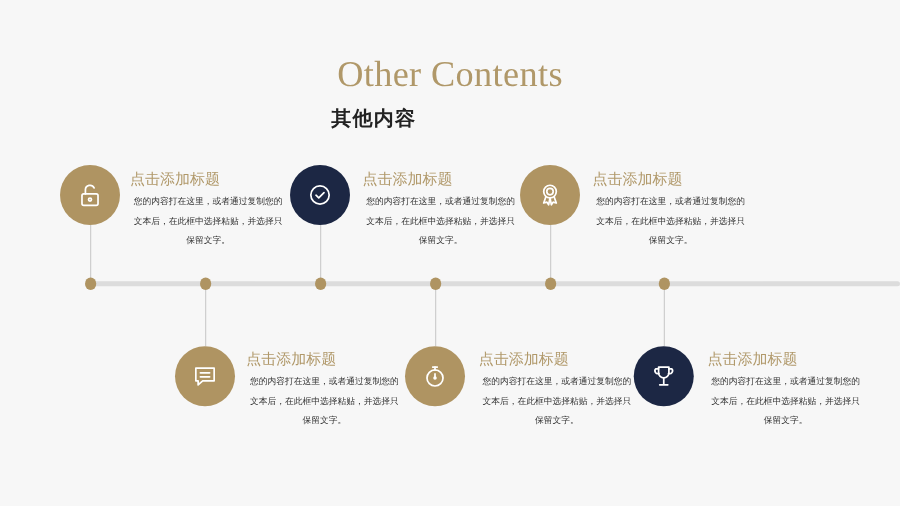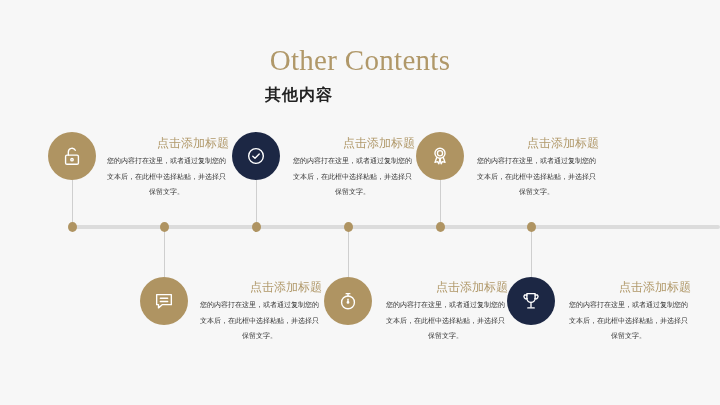--- a/index.html
+++ b/index.html
@@ -5,21 +5,21 @@
   html,body{margin:0;padding:0;}
   body{width:720px;height:405px;background:#f7f7f7;position:relative;overflow:hidden;font-family:"DejaVu Sans",sans-serif;}
   .title-en{position:absolute;left:0;width:720px;top:44px;text-align:center;font-family:"Liberation Serif","DejaVu Serif",serif;font-size:29px;color:#b09869;letter-spacing:0.3px;}
   .title-cn{position:absolute;left:0;width:572px;top:85px;text-align:center;font-size:16px;font-weight:bold;color:#222;letter-spacing:1px;margin-left:13px;}
   .axis{position:absolute;left:72px;right:0;top:225px;height:4px;background:#dcdcdc;border-radius:2px;}
   .dot{position:absolute;width:9px;height:10px;border-radius:50%;background:#af9462;top:222px;margin-left:-4.5px;}
   .vline{position:absolute;width:1px;background:#cfcfcf;}
   .circle{position:absolute;width:48px;height:48px;border-radius:50%;display:flex;align-items:center;justify-content:center;}
   .circle svg{width:22px;height:22px;}
   .card{position:absolute;width:125px;}
-  .card .h{font-size:12px;color:#b09869;line-height:16px;white-space:nowrap;text-align:right;}
+  .card .h{font-size:12px;color:#b09869;line-height:16px;white-space:nowrap;}
   .card .p{font-size:7px;color:#333;line-height:15.5px;margin-top:3px;text-align:center;}
 </style>
 </head>
 <body>
 
 <div class="title-en">Other Contents</div>
 <div class="title-cn">其他内容</div>
 
 <div class="axis"></div>
 

